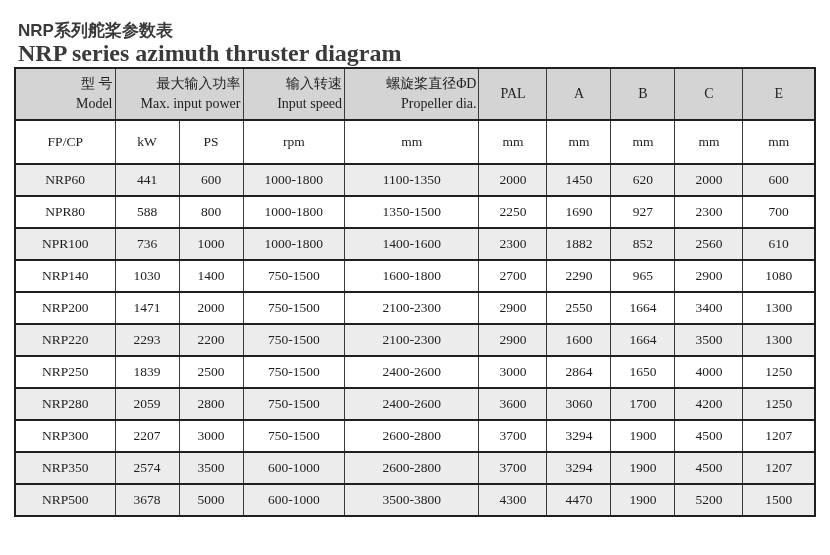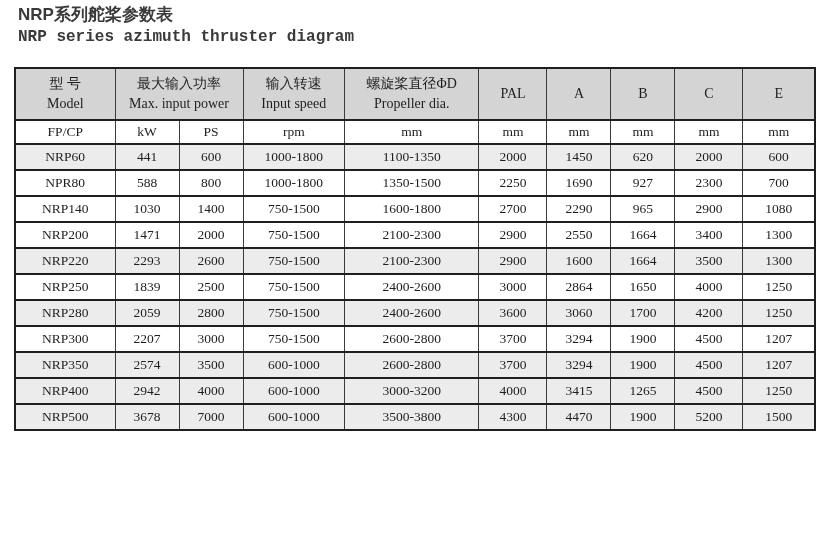--- a/index.html
+++ b/index.html
@@ -16,33 +16,33 @@
     width: 830px; height: 555px;
     background: #ffffff;
     font-family: "Liberation Serif", serif;
     color: var(--text-color);
     overflow: hidden;
   }
   .page { position: relative; width: 830px; height: 555px; }
 
   .titles {
     position: absolute;
-    left: 18px; top: 4px;
+    left: 18px; top: 20px;
   }
   .title-zh {
     font-family: "Liberation Sans", sans-serif;
     font-weight: bold;
     font-size: 17px;
     line-height: 22px;
     color: var(--title-color);
   }
   .title-en {
-    font-family: Liberation Mono, monospace;
+    font-family: Liberation Serif, serif;
     font-weight: bold;
-    font-size: 16px;
+    font-size: 24px;
     line-height: 23px;
     color: var(--title-color);
   }
 
   table.params {
     position: absolute;
     left: 14px; top: 67px;
     width: 802px;
     border-collapse: collapse;
     table-layout: fixed;
@@ -63,26 +63,26 @@
     white-space: nowrap;
   }
   .params thead tr.head-main th {
     background: var(--header-bg);
     height: 52px;
     font-size: 14px;
     line-height: 20px;
   }
   .params thead tr.head-units td {
     background: var(--row-bg);
-    height: 24px;
-  }
-  .params tbody tr { height: 26px; }
+    height: 44px;
+  }
+  .params tbody tr { height: 32px; }
   .params tbody tr.alt td { background: var(--row-alt-bg); }
   .params tbody tr:not(.alt) td { background: var(--row-bg); }
-  .hdr-line { display: block; }
+  .hdr-line { display: block; text-align: right; }
 </style>
 </head>
 <body>
 
 <div class="page">
 
   <div class="titles">
     <div class="title-zh">NRP系列舵桨参数表</div>
     <div class="title-en">NRP series azimuth thruster diagram</div>
   </div>
@@ -155,20 +155,32 @@
           <td>588</td>
           <td>800</td>
           <td>1000-1800</td>
           <td>1350-1500</td>
           <td>2250</td>
           <td>1690</td>
           <td>927</td>
           <td>2300</td>
           <td>700</td>
         </tr>
+        <tr class="alt">
+          <td>NPR100</td>
+          <td>736</td>
+          <td>1000</td>
+          <td>1000-1800</td>
+          <td>1400-1600</td>
+          <td>2300</td>
+          <td>1882</td>
+          <td>852</td>
+          <td>2560</td>
+          <td>610</td>
+        </tr>
         <tr>
           <td>NRP140</td>
           <td>1030</td>
           <td>1400</td>
           <td>750-1500</td>
           <td>1600-1800</td>
           <td>2700</td>
           <td>2290</td>
           <td>965</td>
           <td>2900</td>
@@ -182,21 +194,21 @@
           <td>2100-2300</td>
           <td>2900</td>
           <td>2550</td>
           <td>1664</td>
           <td>3400</td>
           <td>1300</td>
         </tr>
         <tr class="alt">
           <td>NRP220</td>
           <td>2293</td>
-          <td>2600</td>
+          <td>2200</td>
           <td>750-1500</td>
           <td>2100-2300</td>
           <td>2900</td>
           <td>1600</td>
           <td>1664</td>
           <td>3500</td>
           <td>1300</td>
         </tr>
         <tr>
           <td>NRP250</td>
@@ -240,35 +252,23 @@
           <td>3500</td>
           <td>600-1000</td>
           <td>2600-2800</td>
           <td>3700</td>
           <td>3294</td>
           <td>1900</td>
           <td>4500</td>
           <td>1207</td>
         </tr>
         <tr class="alt">
-          <td>NRP400</td>
-          <td>2942</td>
-          <td>4000</td>
-          <td>600-1000</td>
-          <td>3000-3200</td>
-          <td>4000</td>
-          <td>3415</td>
-          <td>1265</td>
-          <td>4500</td>
-          <td>1250</td>
-        </tr>
-        <tr class="alt">
           <td>NRP500</td>
           <td>3678</td>
-          <td>7000</td>
+          <td>5000</td>
           <td>600-1000</td>
           <td>3500-3800</td>
           <td>4300</td>
           <td>4470</td>
           <td>1900</td>
           <td>5200</td>
           <td>1500</td>
         </tr>
       </tbody>
   </table>

